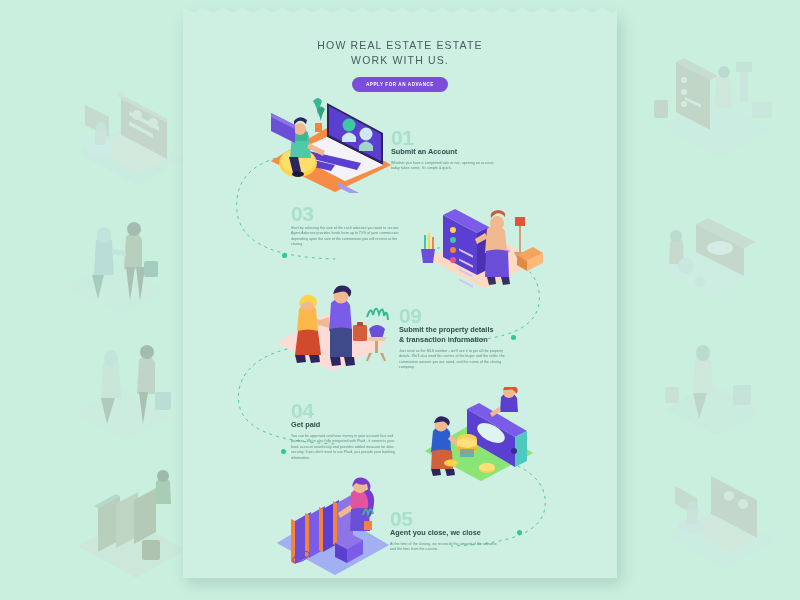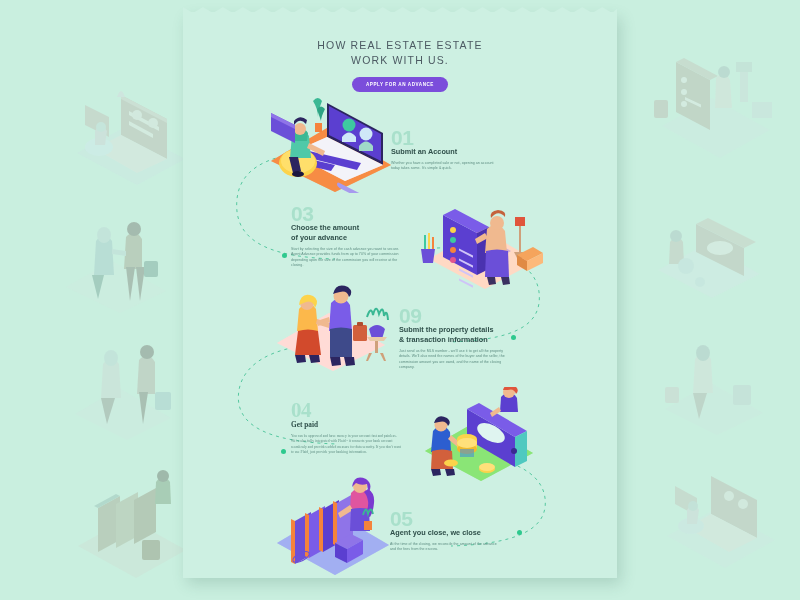--- a/index.html
+++ b/index.html
@@ -332,24 +332,20 @@
         <rect x="104" y="29" width="2" height="26" fill="#cfa07a"></rect>
         <path d="M99,55 l11,0 -3,6 -5,0 z" fill="#cfa07a"></path>
 
         <polygon points="102,58 118,50 128,56 112,64" fill="#f5a45c"></polygon>
         <polygon points="102,58 112,64 112,74 102,68" fill="#e08a44"></polygon>
         <polygon points="112,64 128,56 128,66 112,74" fill="#fcb97a"></polygon>
       </svg>
 
       <div class="step-text" style="left:108px; top:193px;">
         <div class="step-num">03</div>
-        <div class="step-title">
-          <span>Choose the amount</span><br>
-          <span>of your advance</span>
-        </div>
         <div class="step-body">Start by selecting the size of the cash advance you want to secure. Agent Advance provides funds from up to 70% of your commission depending upon the size of the commission you will receive at the closing.</div>
       </div>
 
       <div class="dot" style="left:99px; top:241px;"></div>
     </div>
 
     <div class="step">
 
       <svg class="art" style="left:82px; top:267px;" width="128" height="92" viewBox="0 0 128 92">
         <polygon points="12,64 64,34 120,66 68,92" fill="#ffe4e0"></polygon>
@@ -421,21 +417,21 @@
         <ellipse cx="52" cy="52" rx="10" ry="5" fill="#fcd34b"></ellipse>
         <rect x="42" y="52" width="20" height="10" fill="#fcd34b"></rect>
         <ellipse cx="52" cy="62" rx="10" ry="5" fill="#f0bb2e"></ellipse>
         <ellipse cx="52" cy="56" rx="10" ry="5" fill="#ffe07a"></ellipse>
         <ellipse cx="72" cy="82" rx="8" ry="4" fill="#fcd34b"></ellipse>
         <ellipse cx="72" cy="80" rx="8" ry="4" fill="#ffe07a"></ellipse>
         <ellipse cx="36" cy="76" rx="7" ry="3.5" fill="#fcd34b"></ellipse>
         <rect x="45" y="62" width="14" height="8" fill="#4a8fd0" opacity=".6"></rect>
       </svg>
 
-      <div class="step-text" style="left:108px; top:390px;font-family:Liberation Serif, serif;">
+      <div class="step-text" style="left:108px; top:390px;">
         <div class="step-num">04</div>
         <div class="step-title">Get paid</div>
         <div class="step-body">You can be approved and have money in your account fast and painless. We're also fully integrated with Plaid - it connects your bank account seamlessly and provides added measure for data security. If you don't want to use Plaid, just provide your banking information.</div>
       </div>
 
       <div class="dot" style="left:98px; top:437px;"></div>
     </div>
 
     <div class="step">
 

